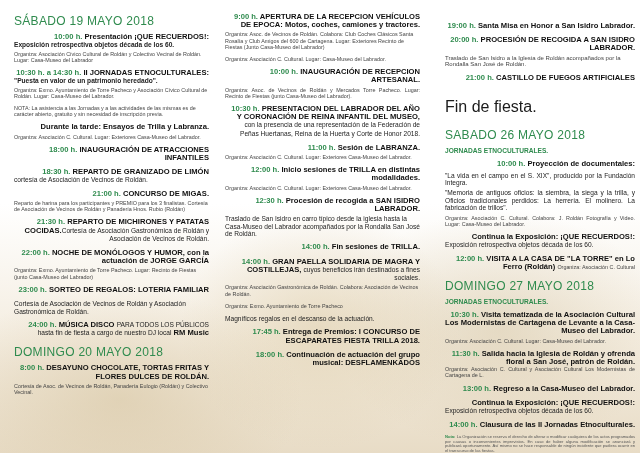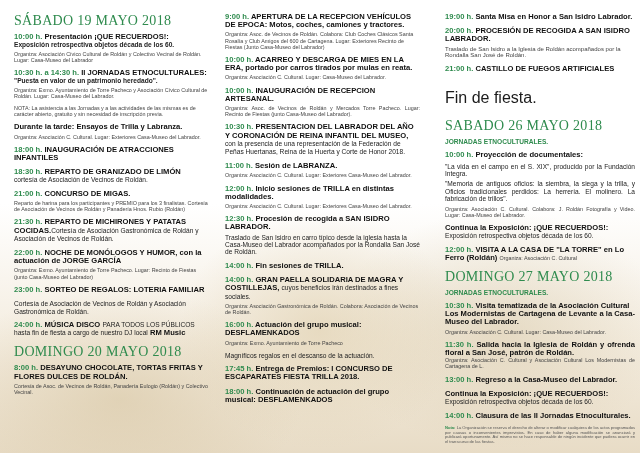--- a/index.html
+++ b/index.html
@@ -6,24 +6,24 @@
   body{width:640px;height:453px;overflow:hidden;position:relative;
     background:
       radial-gradient(ellipse 260px 160px at 120px 400px, rgba(214,196,160,0.55), rgba(255,255,255,0) 70%),
       radial-gradient(ellipse 200px 170px at 320px 330px, rgba(222,205,170,0.6), rgba(255,255,255,0) 70%),
       radial-gradient(ellipse 240px 170px at 500px 330px, rgba(214,198,165,0.5), rgba(255,255,255,0) 70%),
       linear-gradient(to bottom, #ffffff 0%, #ffffff 45%, #f4ede0 75%, #e8dcc6 100%);
     font-family:"Liberation Sans", "DejaVu Sans", sans-serif;color:#1b1b1b;}
   .col{position:absolute;top:0;box-sizing:border-box;}
   .c1{left:14px;width:195px;top:12px;}
   .c2{left:225px;width:195px;top:13px;}
-  .c3{left:445px;width:190px;top:13px;}
-  .day{font-family:Liberation Serif, serif;color:#2f8b4e;font-size:14px;letter-spacing:0.3px;line-height:18px;margin:0 0 3px 0;white-space:nowrap;}
+  .c3{left:445px;width:190px;top:22px;}
+  .day{font-family:Liberation Sans, sans-serif;color:#2f8b4e;font-size:12px;letter-spacing:0.3px;line-height:18px;margin:0 0 3px 0;white-space:nowrap;}
   .ev{margin:0 0 6px 0;}
-  .ev .h{font-weight:bold;font-size:7.6px;line-height:8.2px;color:#111;}
+  .ev .h{font-weight:bold;font-size:7.6px;line-height:8.2px;color:#111;text-align:right;}
   .time{color:#2f8b4e;font-weight:bold;}
   .sub{font-size:6.6px;line-height:7.4px;color:#222;}
   .note{font-size:5.4px;line-height:6.2px;color:#444;margin:2px 0 6px 0;}
   .jorn{font-size:6.6px;font-weight:bold;color:#2f8b4e;line-height:8px;margin:0 0 5px 0;}
   .justify{text-align:justify;}
   .fine{font-size:4.1px;line-height:4.8px;color:#555;text-align:justify;}
   .fine b{color:#2f8b4e;}
 </style>
 </head>
 <body>
@@ -92,21 +92,20 @@
   </div>
 </div>
 
 <div class="col c2">
   <div class="ev">
     <div class="h"><span class="time">9:00 h.</span> <span>APERTURA DE LA RECEPCION VEHÍCULOS DE EPOCA: Motos, coches, camiones y tractores.</span></div>
     <div class="note">Organiza: Asoc. de Vecinos de Roldán. Colabora: Club Coches Clásicos Santa Rosalía y Club Amigos del 600 de Cartagena. Lugar: Exteriores Recinto de Fiestas (Junto Casa-Museo del Labrador)</div>
   </div>
 
   <div class="ev">
-    <div class="h"><span class="time">10:00 h.</span> <span>ACARREO Y DESCARGA DE MIES EN LA ERA, portado por carros tirados por mulas en reata.</span></div>
     <div class="note">Organiza: Asociación C. Cultural. Lugar: Casa-Museo del Labrador.</div>
   </div>
 
   <div class="ev">
     <div class="h"><span class="time">10:00 h.</span> <span>INAUGURACIÓN DE RECEPCION ARTESANAL.</span></div>
     <div class="note justify">Organiza: Asoc. de Vecinos de Roldán y Mercados Torre Pacheco. Lugar: Recinto de Fiestas (junto Casa-Museo del Labrador).</div>
   </div>
 
   <div class="ev">
     <div class="h"><span class="time">10:30 h.</span> <span>PRESENTACION DEL LABRADOR DEL AÑO Y CORONACIÓN DE REINA INFANTIL DEL MUSEO,</span> <span class="sub" style="font-weight:normal">con la presencia de una representación de la Federación de Peñas Huertanas, Reina de la Huerta y Corte de Honor 2018.</span></div>
@@ -130,21 +129,20 @@
   <div class="ev">
     <div class="h"><span class="time">14:00 h.</span> <span>Fin sesiones de TRILLA.</span></div>
   </div>
 
   <div class="ev">
     <div class="h"><span class="time">14:00 h.</span> <span>GRAN PAELLA SOLIDARIA DE MAGRA Y COSTILLEJAS,</span> <span class="sub" style="font-weight:normal">cuyos beneficios irán destinados a fines sociales.</span></div>
     <div class="note">Organiza: Asociación Gastronómica de Roldán. Colabora: Asociación de Vecinos de Roldán.</div>
   </div>
 
   <div class="ev">
-    <div class="h"><span class="time">16:00 h.</span> <span>Actuación del grupo musical: DESFLAMENKADOS</span></div>
     <div class="note">Organiza: Exmo. Ayuntamiento de Torre Pacheco</div>
   </div>
 
   <div class="ev">
     <div class="sub" style="margin-top:2px">Magníficos regalos en el descanso de la actuación.</div>
   </div>
 
   <div class="ev">
     <div class="h"><span class="time">17:45 h.</span> <span>Entrega de Premios: I CONCURSO DE ESCAPARATES FIESTA TRILLA 2018.</span></div>
   </div>

